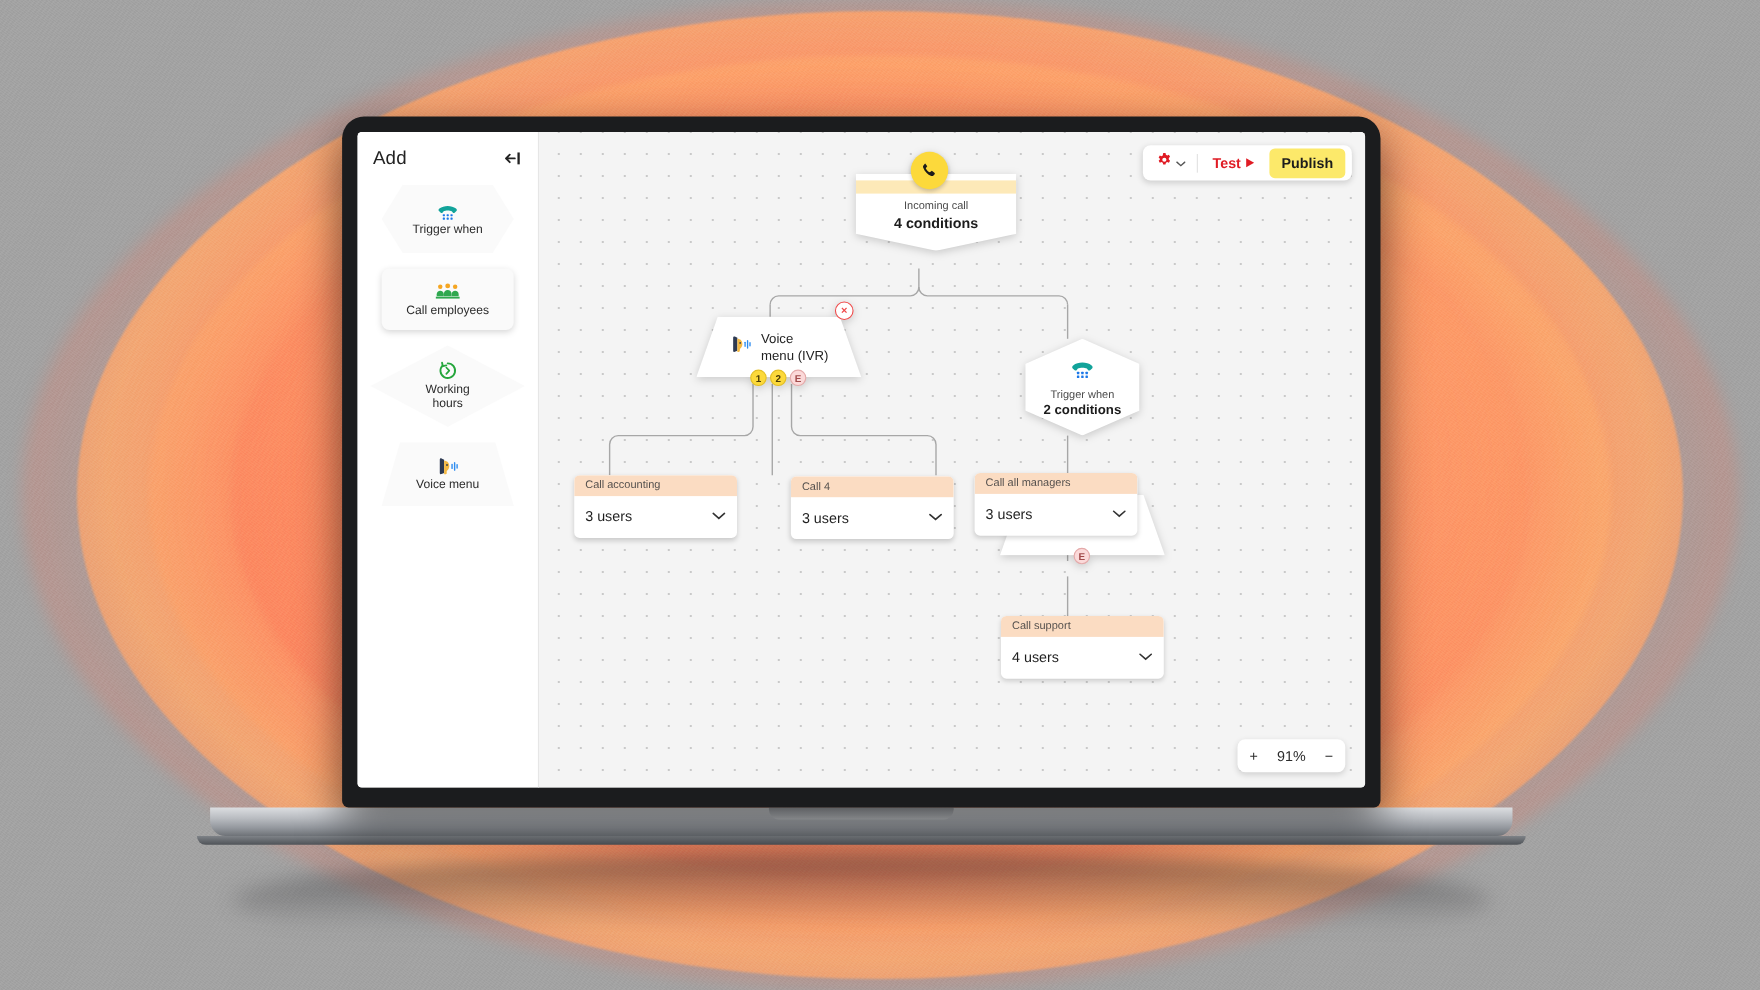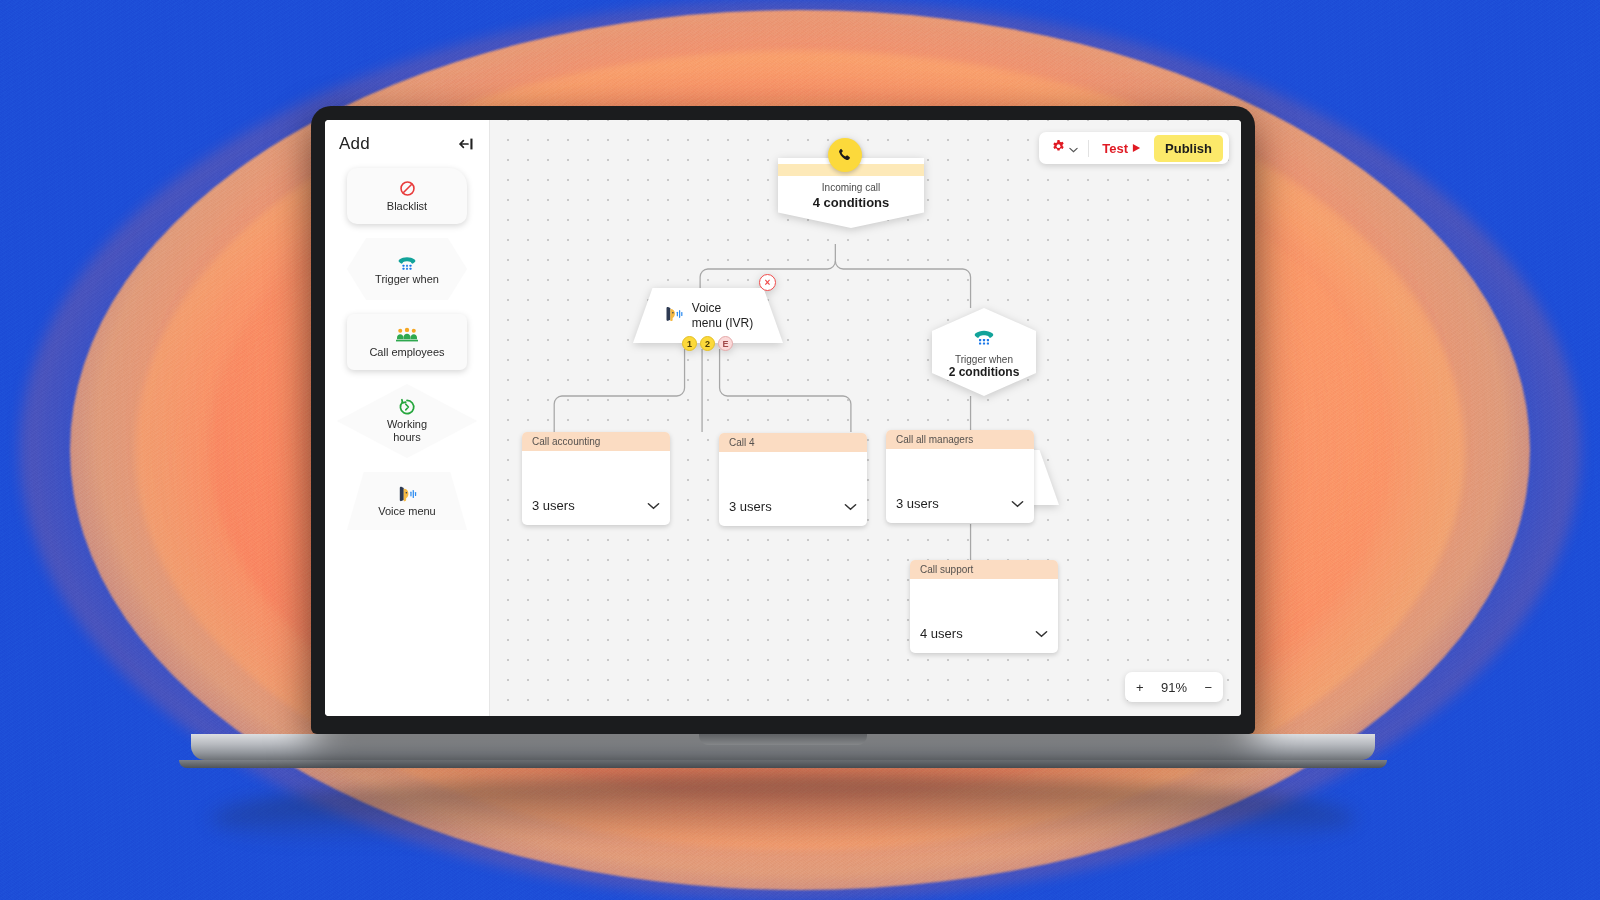--- a/index.html
+++ b/index.html
@@ -2,21 +2,21 @@
 <html><head>
 <meta charset="utf-8">
 <title>Call Flow Builder</title>
 <style>
   * { box-sizing: border-box; margin: 0; padding: 0; }
   html, body {
     width: 1600px; height: 900px;
     background: #000; overflow: hidden;
     font-family: "Liberation Sans", sans-serif;
   }
-  #stage { position: relative; width: 1600px; height: 900px; background:#1d4ed8; }
+  #stage { position: relative; width: 1600px; height: 900px; background:#a3a3a3; }
 
   
   .bg-layer { position:absolute; inset:0; }
   .swirl {
     position:absolute; left:50%; top:50%;
     transform:translate(-50%,-50%);
     border-radius:50%;
   }
   .s1 { width:1460px; height:880px;
         background: radial-gradient(ellipse at 50% 48%,
@@ -181,21 +181,21 @@
     clip-path: polygon(50% 0, 100% 26%, 100% 74%, 50% 100%, 0 74%, 0 26%);
     display:flex; flex-direction:column; align-items:center; justify-content:center;
   }
   .hex-node .hn-1{ font-size:10px; color:#4a4a4a; margin-top:4px; }
   .hex-node .hn-2{ font-size:12px; color:#1c1c1c; font-weight:bold; }
 
   .card{ width:148px; background:#fff; border-radius:5px; overflow:hidden;
          box-shadow:0 2px 5px rgba(0,0,0,.17); }
   .card .c-hdr{ background:#fbdcc2; padding:4px 10px; font-size:10px; color:#55514e; }
   .card .c-body{ padding:9px 10px 11px 10px; display:flex; align-items:center;
-                 justify-content:space-between;margin-top:36px; }
+                 justify-content:space-between; }
   .card .c-val{ font-size:13px; color:#1f1f1f; }
 
   .port{
     position:absolute; width:15px; height:15px; border-radius:50%;
     display:flex; align-items:center; justify-content:center;
     font-size:9px; font-weight:bold; z-index:5; cursor:pointer;
   }
   .port-num{ background:#fcd93b; color:#4a3b05; border:1px solid #e3bf24; }
   .port-e{ background:#fbd9d9; color:#a14a4a; border:1px solid #e4a9a9; }
 
@@ -235,29 +235,20 @@
             <div class="sb-collapse">
               <svg width="17" height="14" viewBox="0 0 17 14">
                 <path d="M10 7 H2 M2 7 L5.4 3.6 M2 7 L5.4 10.4" stroke="#222" stroke-width="1.7" fill="none" stroke-linecap="round"></path>
                 <rect x="12.4" y="1.6" width="2.1" height="10.8" fill="#222"></rect>
               </svg>
             </div>
           </div>
 
           <div class="sb-list">
 
-            <div class="palette-item shape-rect-r">
-              <div class="pi-icon">
-                <svg width="17" height="17" viewBox="0 0 20 20">
-                  <circle cx="10" cy="10" r="7.6" fill="none" stroke="#e83b3b" stroke-width="1.9"></circle>
-                  <line x1="5" y1="15" x2="15" y2="5" stroke="#e83b3b" stroke-width="1.9"></line>
-                </svg>
-              </div>
-              <div class="pi-label">Blacklist</div>
-            </div>
 
             <div class="palette-item shape-hex">
               <div class="pi-icon">
                 <svg width="20" height="18" viewBox="0 0 22 20">
                   <path d="M2.6 7.2c4.6-3.4 12.2-3.4 16.8 0 1 .8 1.2 2 .4 2.7l-1.8 1.6c-.6.5-1.4.4-1.9-.2l-1-1.3c-2-1-6.2-1-8.2 0l-1 1.3c-.5.6-1.3.7-1.9.2L2.2 9.9c-.8-.7-.6-1.9.4-2.7z" fill="#12a39a"></path>
                   <g fill="#1b78e8">
                     <rect x="6" y="13" width="2.2" height="2.2" rx=".5"></rect>
                       <rect x="9.9" y="13" width="2.2" height="2.2" rx=".5"></rect>
                       <rect x="13.8" y="13" width="2.2" height="2.2" rx=".5"></rect>
                     <rect x="6" y="16.4" width="2.2" height="2.2" rx=".5"></rect>

